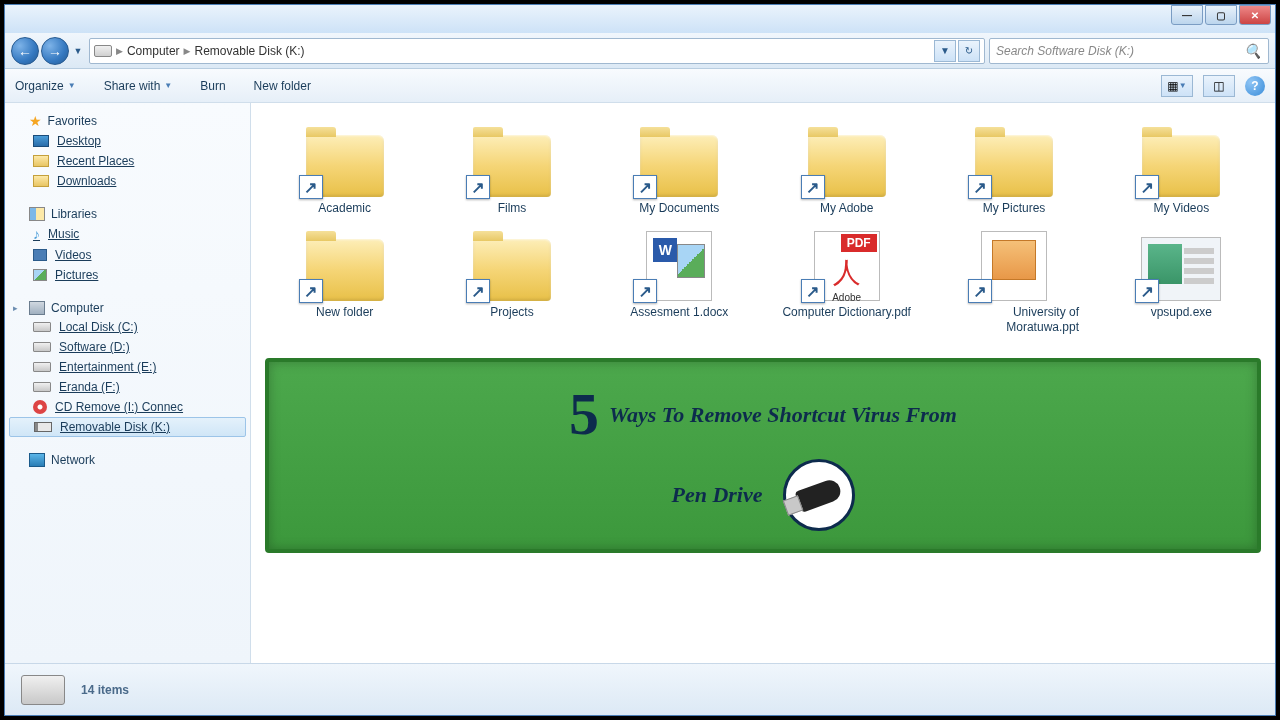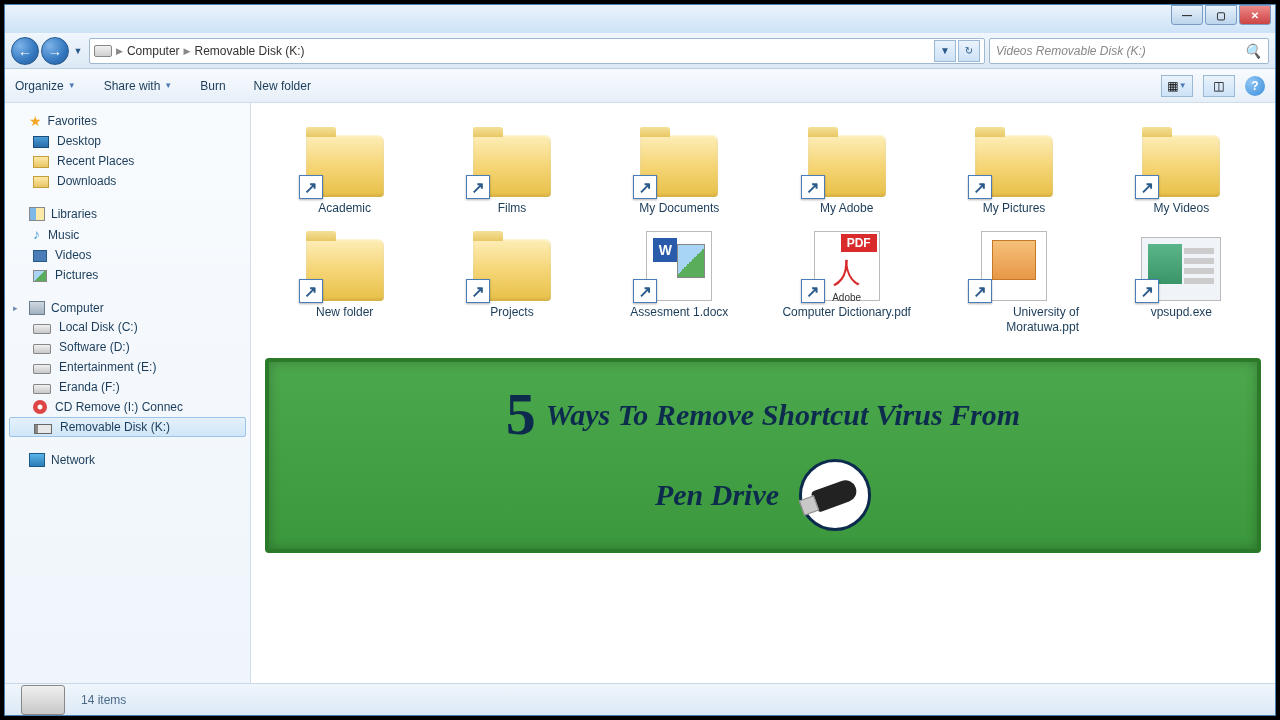--- a/index.html
+++ b/index.html
@@ -25,21 +25,21 @@
 .toolbar { height: 34px; background: linear-gradient(to bottom, #f8fbfe, #e6eff8); border-bottom: 1px solid #d0deeb; display: flex; align-items: center; padding: 0 10px; gap: 28px; }
 .tool-item { color: #1a3c5a; display: flex; align-items: center; gap: 4px; }
 .tool-drop { font-size: 8px; color: #4a7db5; }
 .toolbar-right { margin-left: auto; display: flex; gap: 10px; align-items: center; }
 .view-btn { width: 32px; height: 22px; background: linear-gradient(to bottom, #eaf3fc, #cde2f7); border: 1px solid #9bb8d4; display: flex; align-items: center; justify-content: center; }
 .help-btn { width: 20px; height: 20px; border-radius: 50%; background: radial-gradient(circle at 30% 30%, #8fc5f5, #3a8dd9); color: #fff; display: flex; align-items: center; justify-content: center; font-size: 12px; font-weight: bold; }
 .body-area { flex: 1; display: flex; background: #fff; overflow: hidden; }
 .sidebar { width: 246px; background: linear-gradient(to bottom, #f8fbfe, #eff5fb); border-right: 1px solid #d0deeb; padding: 8px 0; overflow-y: auto; }
 .side-group { margin-bottom: 14px; }
 .side-header { display: flex; align-items: center; gap: 6px; padding: 2px 8px; font-weight: normal; color: #1a3c5a; }
-.side-item { display: flex; align-items: flex-end; gap: 8px; padding: 3px 8px 3px 28px; color: #1a3c5a; cursor: default; }
+.side-item { display: flex; align-items: center; gap: 8px; padding: 3px 8px 3px 28px; color: #1a3c5a; cursor: default; text-decoration: underline; }
 .side-item.selected { background: linear-gradient(to bottom, #e4f1fb, #d0e6f7); border: 1px solid #9cc4e8; border-radius: 2px; margin: 0 4px; padding: 2px 4px 2px 24px; }
 .tri { font-size: 9px; color: #6a8cb0; width: 10px; }
 .star-icon { color: #f5a623; font-size: 14px; }
 .desktop-icon { width: 16px; height: 12px; background: linear-gradient(to bottom, #4a9dd9, #2a6daa); border: 1px solid #1a4c7a; display: inline-block; }
 .folder-mini { width: 16px; height: 12px; background: linear-gradient(to bottom, #fde9a8, #e8c564); border: 1px solid #c4a03c; display: inline-block; }
 .lib-icon { width: 16px; height: 14px; background: linear-gradient(to right, #7db8e8 40%, #fde9a8 40%); border: 1px solid #888; display: inline-block; }
 .doc-mini { width: 12px; height: 15px; background: #fff; border: 1px solid #888; display: inline-block; position: relative; }
 .note-icon { color: #4a9dd9; font-size: 14px; }
 .pic-mini { width: 14px; height: 12px; background: linear-gradient(135deg, #a8d5f5 50%, #5aad5a 50%); border: 1px solid #888; display: inline-block; }
 .film-icon { width: 14px; height: 12px; background: #4a7db5; border: 1px solid #2a5a8a; display: inline-block; }
@@ -63,25 +63,25 @@
 .pdf-badge { background: #d92b2b; color: #fff; font-weight: bold; font-size: 12px; padding: 2px 6px; align-self: flex-end; margin: 2px; text-align: right; }
 .pdf-body { flex: 1; display: flex; align-items: center; justify-content: center; font-size: 28px; color: #d92b2b; }
 .pdf-foot { font-size: 10px; text-align: center; color: #333; padding-bottom: 2px; }
 .ppt-icon { width: 66px; height: 70px; background: #fff; border: 1px solid #bbb; position: relative; }
 .ppt-icon::before { content: ""; position: absolute; top: 8px; left: 10px; right: 10px; bottom: 20px; background: linear-gradient(to bottom, #f5c078, #e89848); border: 1px solid #c47828; }
 .exe-icon { width: 80px; height: 64px; background: #f0f4f8; border: 1px solid #bbb; position: relative; }
 .exe-icon::before { content: ""; position: absolute; top: 6px; left: 6px; width: 34px; height: 40px; background: linear-gradient(to bottom, #5ab58a, #3a9568); }
 .exe-icon::after { content: ""; position: absolute; top: 10px; right: 6px; width: 30px; height: 6px; background: #ccc; box-shadow: 0 10px 0 #ccc, 0 20px 0 #ccc, 0 30px 0 #ccc; }
 .banner { margin: 8px 14px 0 14px; background: linear-gradient(to bottom, #4ca84c, #3c983c); border: 4px solid #2a7a2a; border-radius: 4px; padding: 18px 24px; display: flex; align-items: center; justify-content: center; gap: 10px; flex-wrap: wrap; box-shadow: inset 0 0 12px rgba(0,0,0,0.25); }
 .banner-num { font-size: 60px; font-weight: bold; color: #0d2b4d; font-family: Georgia, serif; }
-.banner-text { font-size: 30px; font-weight: bold; color: #0d2b4d; font-family: Georgia, serif; font-style: italic; text-align: center; }
+.banner-text { font-size: 22px; font-weight: bold; color: #0d2b4d; font-family: Georgia, serif; font-style: italic; text-align: center; }
 .usb-graphic { width: 72px; height: 72px; border-radius: 50%; background: #fff; border: 3px solid #0d2b4d; display: flex; align-items: center; justify-content: center; position: relative; }
 .usb-body { width: 44px; height: 22px; background: #222; border-radius: 4px 11px 11px 4px; position: relative; transform: rotate(-20deg); }
 .usb-body::before { content: ""; position: absolute; left: -14px; top: 4px; width: 14px; height: 14px; background: #c8c8c8; border: 1px solid #888; }
-.status-bar { height: 32px; background: linear-gradient(to bottom, #f0f6fc, #dce9f5); border-top: 1px solid #c8d8e8; display: flex; align-items: center; padding: 0 16px; gap: 16px; }
+.status-bar { height: 52px; background: linear-gradient(to bottom, #f0f6fc, #dce9f5); border-top: 1px solid #c8d8e8; display: flex; align-items: center; padding: 0 16px; gap: 16px; font-weight: bold; }
 .status-icon { width: 44px; height: 30px; background: linear-gradient(to bottom, #f0f0f0, #c8c8c8); border: 1px solid #888; border-radius: 3px; }
 .status-text { color: #4a6a8a; }
 </style>
 </head>
 <body>
 
 <div class="outer-frame">
 <div class="window">
 
   <div class="titlebar">
@@ -103,21 +103,21 @@
       <span class="breadcrumb-sep">▶</span>
       <span class="breadcrumb-seg">Computer</span>
       <span class="breadcrumb-sep">▶</span>
       <span class="breadcrumb-seg">Removable Disk (K:)</span>
       <div class="addr-right">
         <div class="addr-btn">▼</div>
         <div class="addr-btn">↻</div>
       </div>
     </div>
     <div class="search-bar">
-      <span>Videos Removable Disk (K:)</span>
+      <span>Search Software Disk (K:)</span>
       <span class="search-icon">🔍</span>
     </div>
   </div>
 
   <div class="toolbar">
     <div class="tool-item">
           <span>Organize</span>
           <span class="tool-drop">▼</span>
         </div>
     <div class="tool-item">

